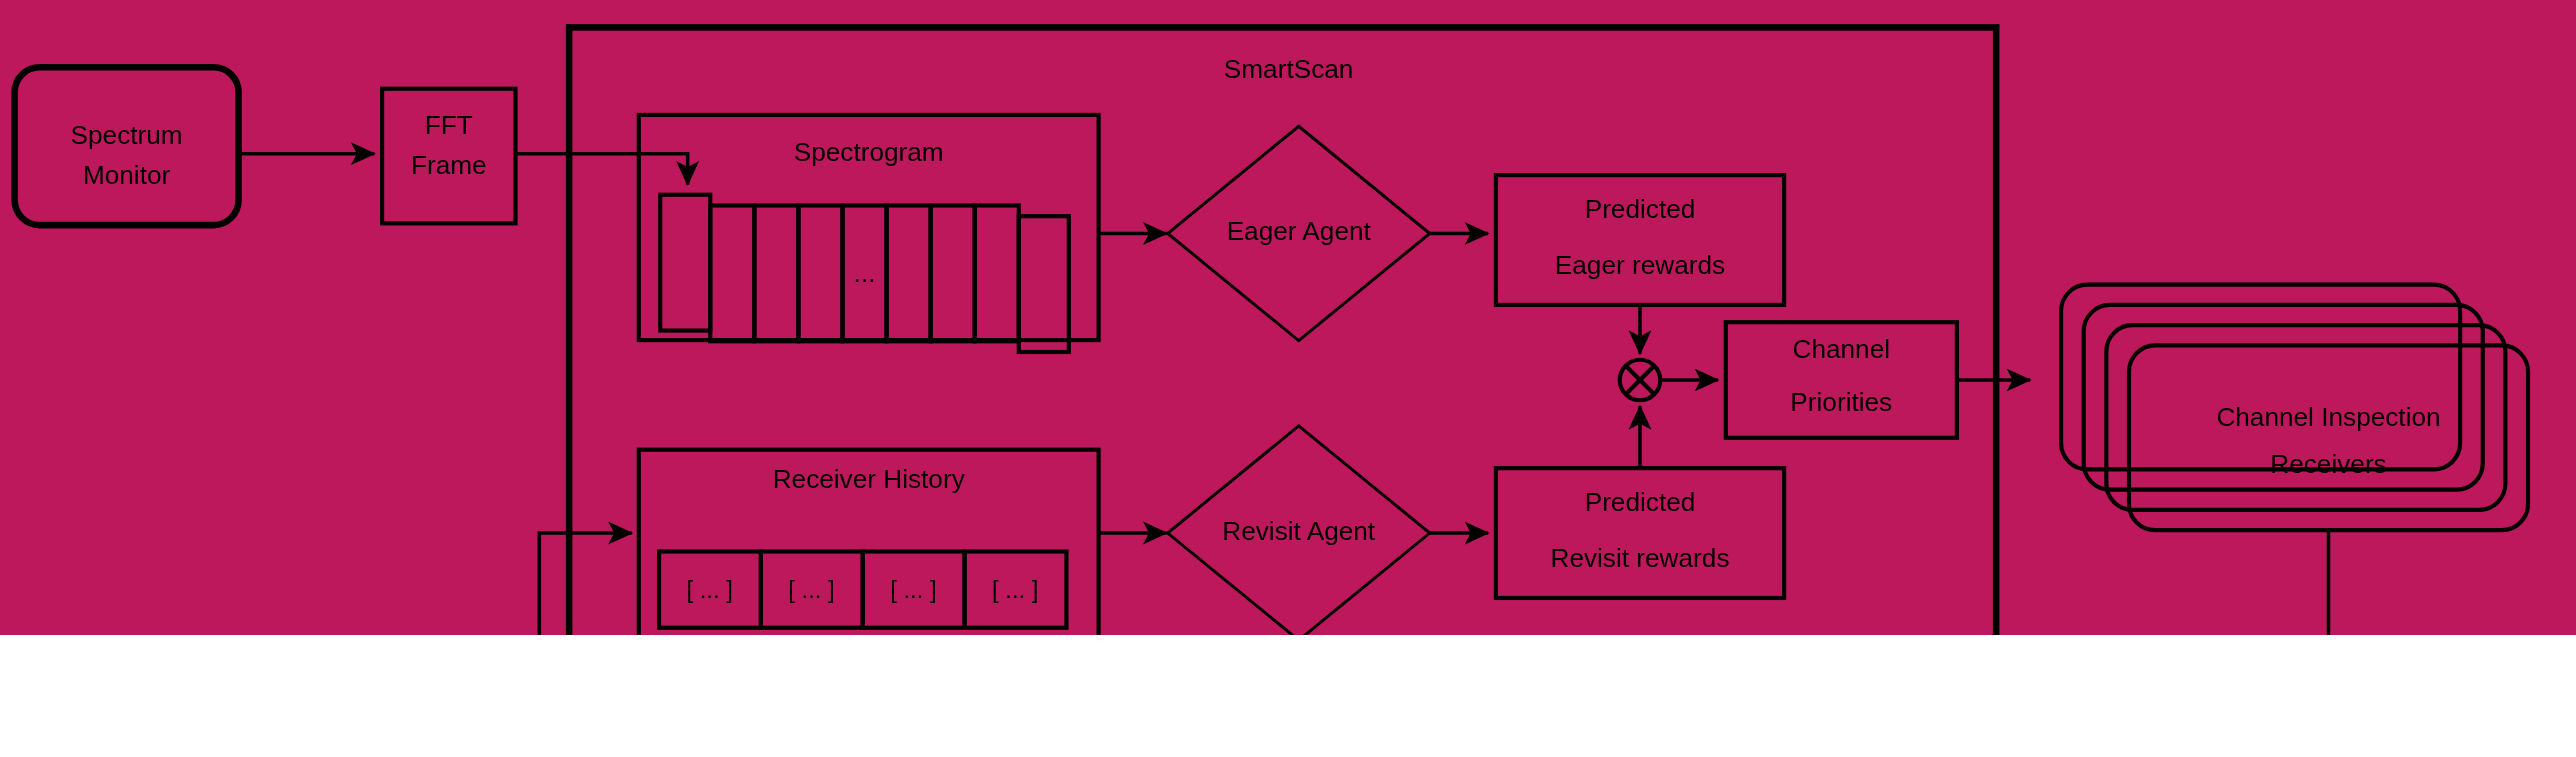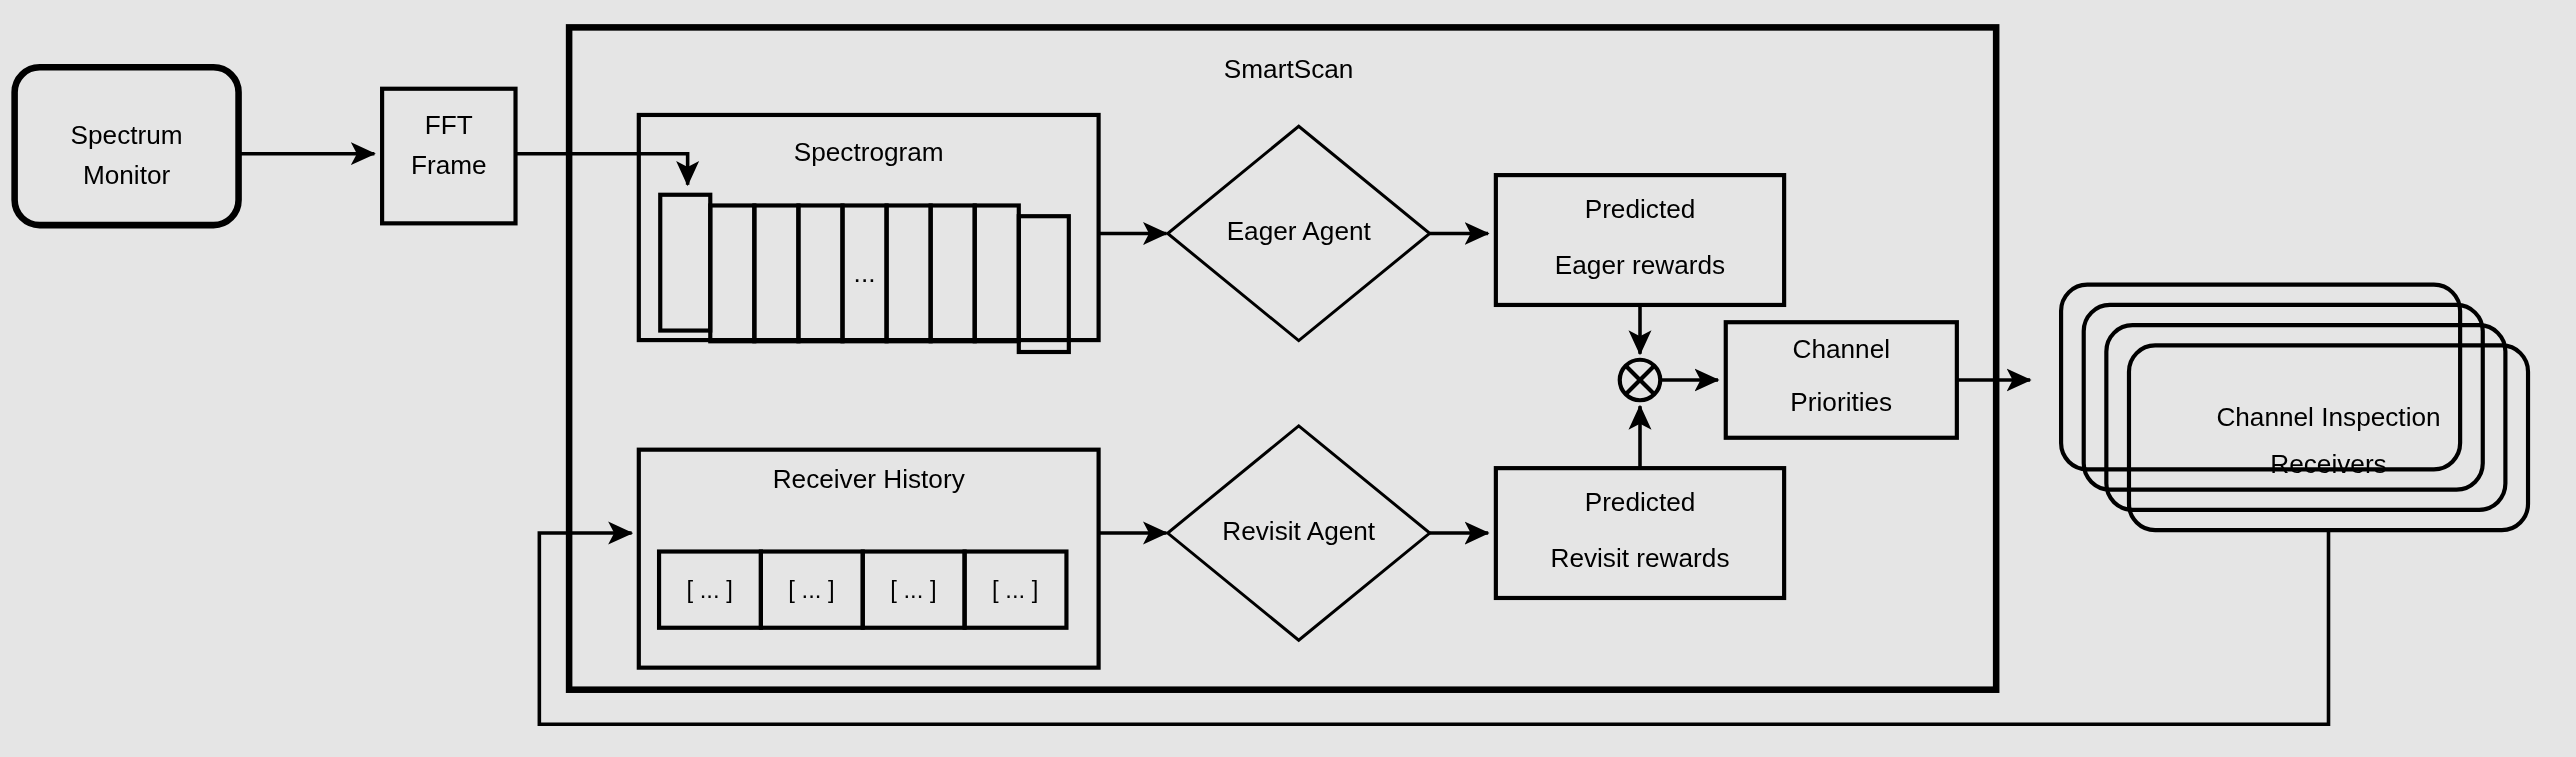--- a/index.html
+++ b/index.html
@@ -3,22 +3,22 @@
 <meta charset="utf-8">
 <style>
   html, body {
     margin: 0;
     padding: 0;
     background: #ffffff;
   }
   #canvas {
     position: relative;
     width: 2576px;
-    height: 757px;
-    background: #e5e5e5;
+    height: 635px;
+    background: #be185d;
     font-family: "Liberation Sans", sans-serif;
     text-align: center;
   }
   svg { display: block; }
   .shape-fill { fill: #ffffff; }
   .stroke-thin  { stroke: #000000; stroke-width: 5;  fill: none; }
   .stroke-med   { stroke: #000000; stroke-width: 7;  fill: none; }
   .stroke-thick { stroke: #000000; stroke-width: 11; fill: none; }
   .conn         { stroke: #000000; stroke-width: 6;  fill: none; }
   .lbl {

